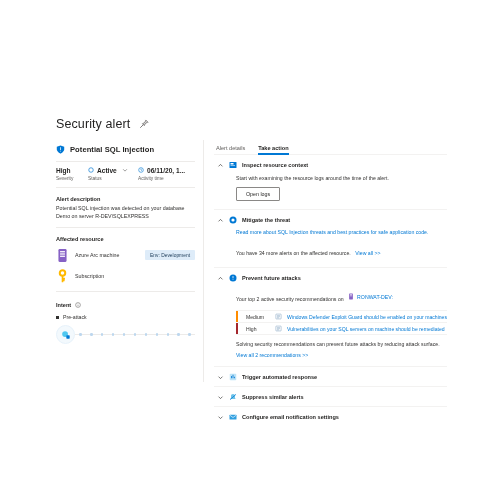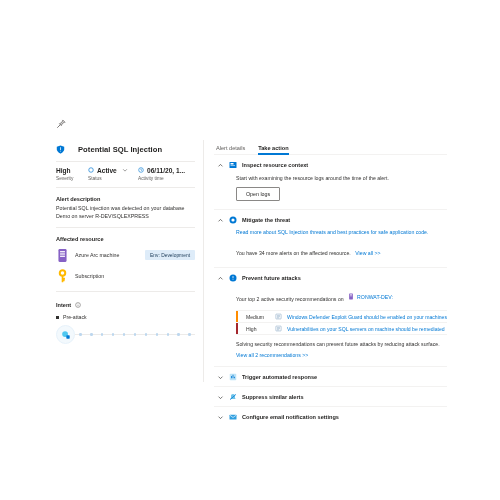--- a/index.html
+++ b/index.html
@@ -68,21 +68,21 @@
   .right-col {
     flex: 1 1 auto;
     padding-left: 10px;
     box-sizing: border-box;
   }
 
   
   .alert-title-row {
     display: flex;
     align-items: center;
-    gap: 13px;
+    gap: 5px;
     padding: 5px 0 7px 0;
   }
   .alert-title-text {
     font-size: 7.6px;
     font-weight: bold;
     color: #201f1e;
     letter-spacing: .05px;
   }
   .shield-icon { width: 9px; height: 9px; display: block; }
 
@@ -328,20 +328,21 @@
   .mt4 { margin-top: 4px; }
   .block { display: block; }
 </style>
 </head>
 <body>
 
 <div id="app">
   <div class="panel-wrap">
 
     <div class="page-header">
+      <span class="page-title">Security alert</span>
       <span>
         <svg class="pin-icon" viewBox="0 0 16 16" fill="none" stroke="currentColor" stroke-width="1.3">
           <path d="M10.5 1.5 L14.5 5.5 M11 2 L9 6 L5.5 7.5 L8.5 10.5 L10 7 L14 5 M7 9 L2 14"></path>
         </svg>
       </span>
     </div>
 
     <div class="body-cols">
 
       <div class="left-col">

